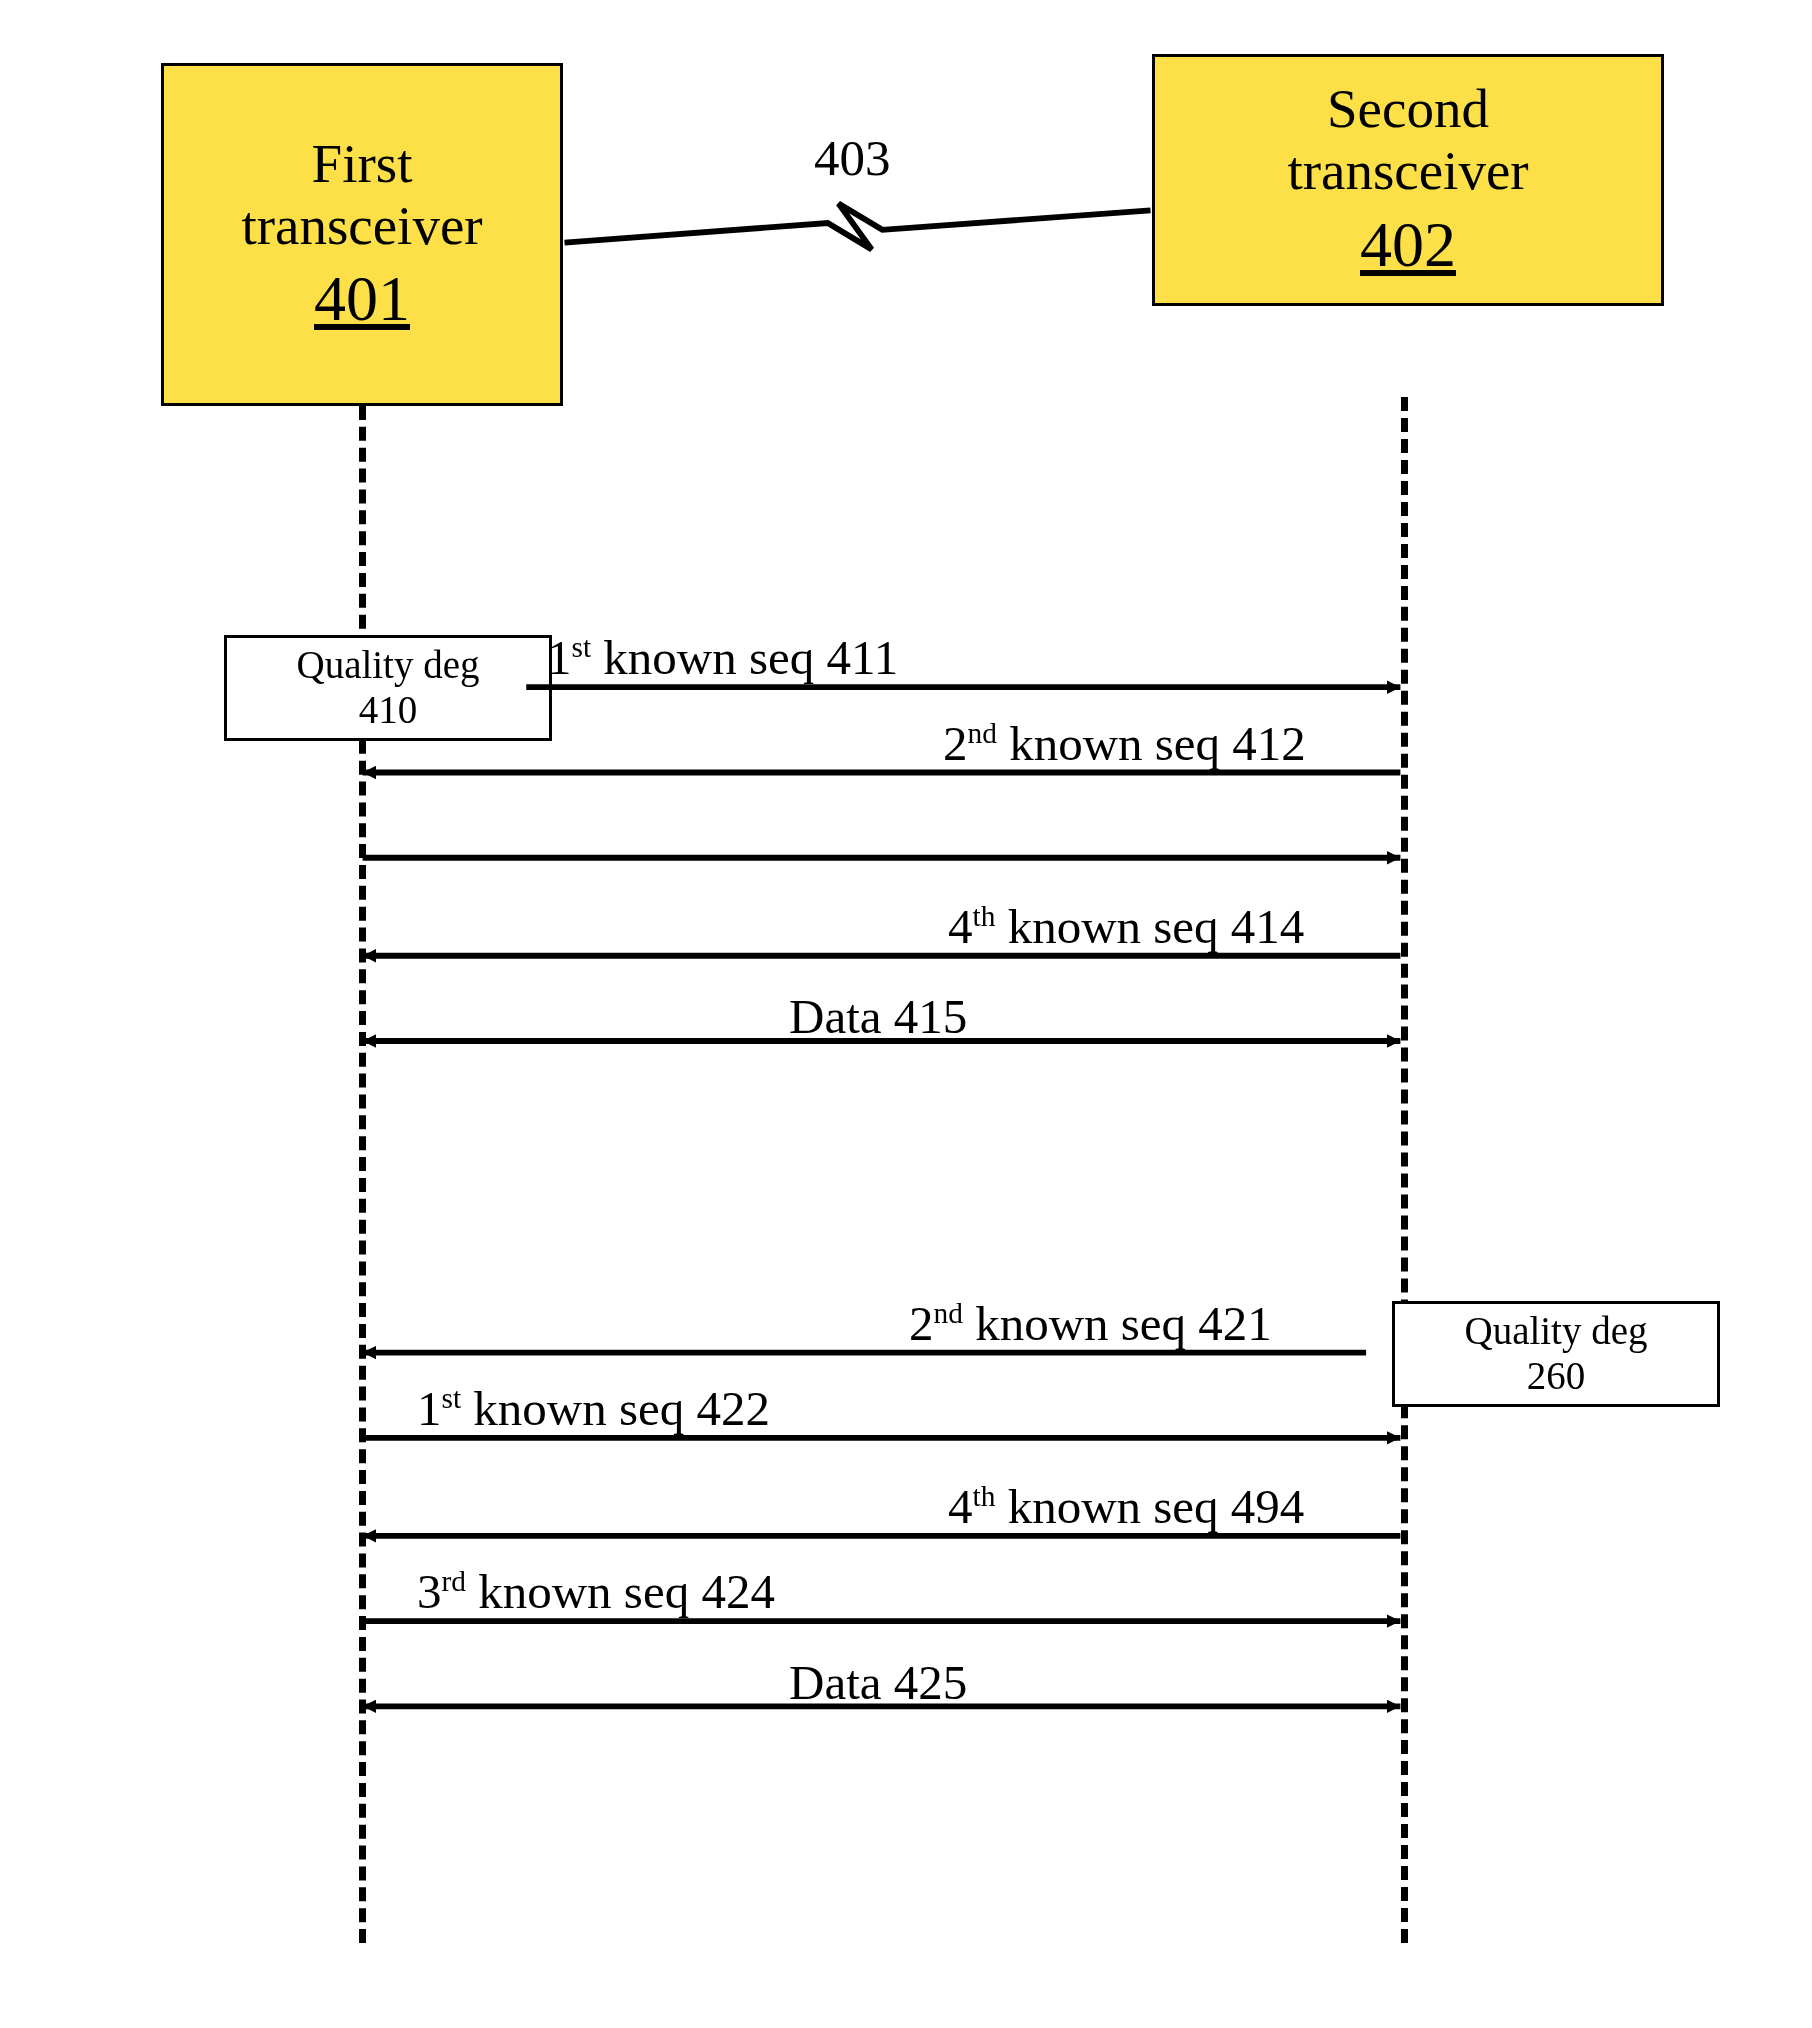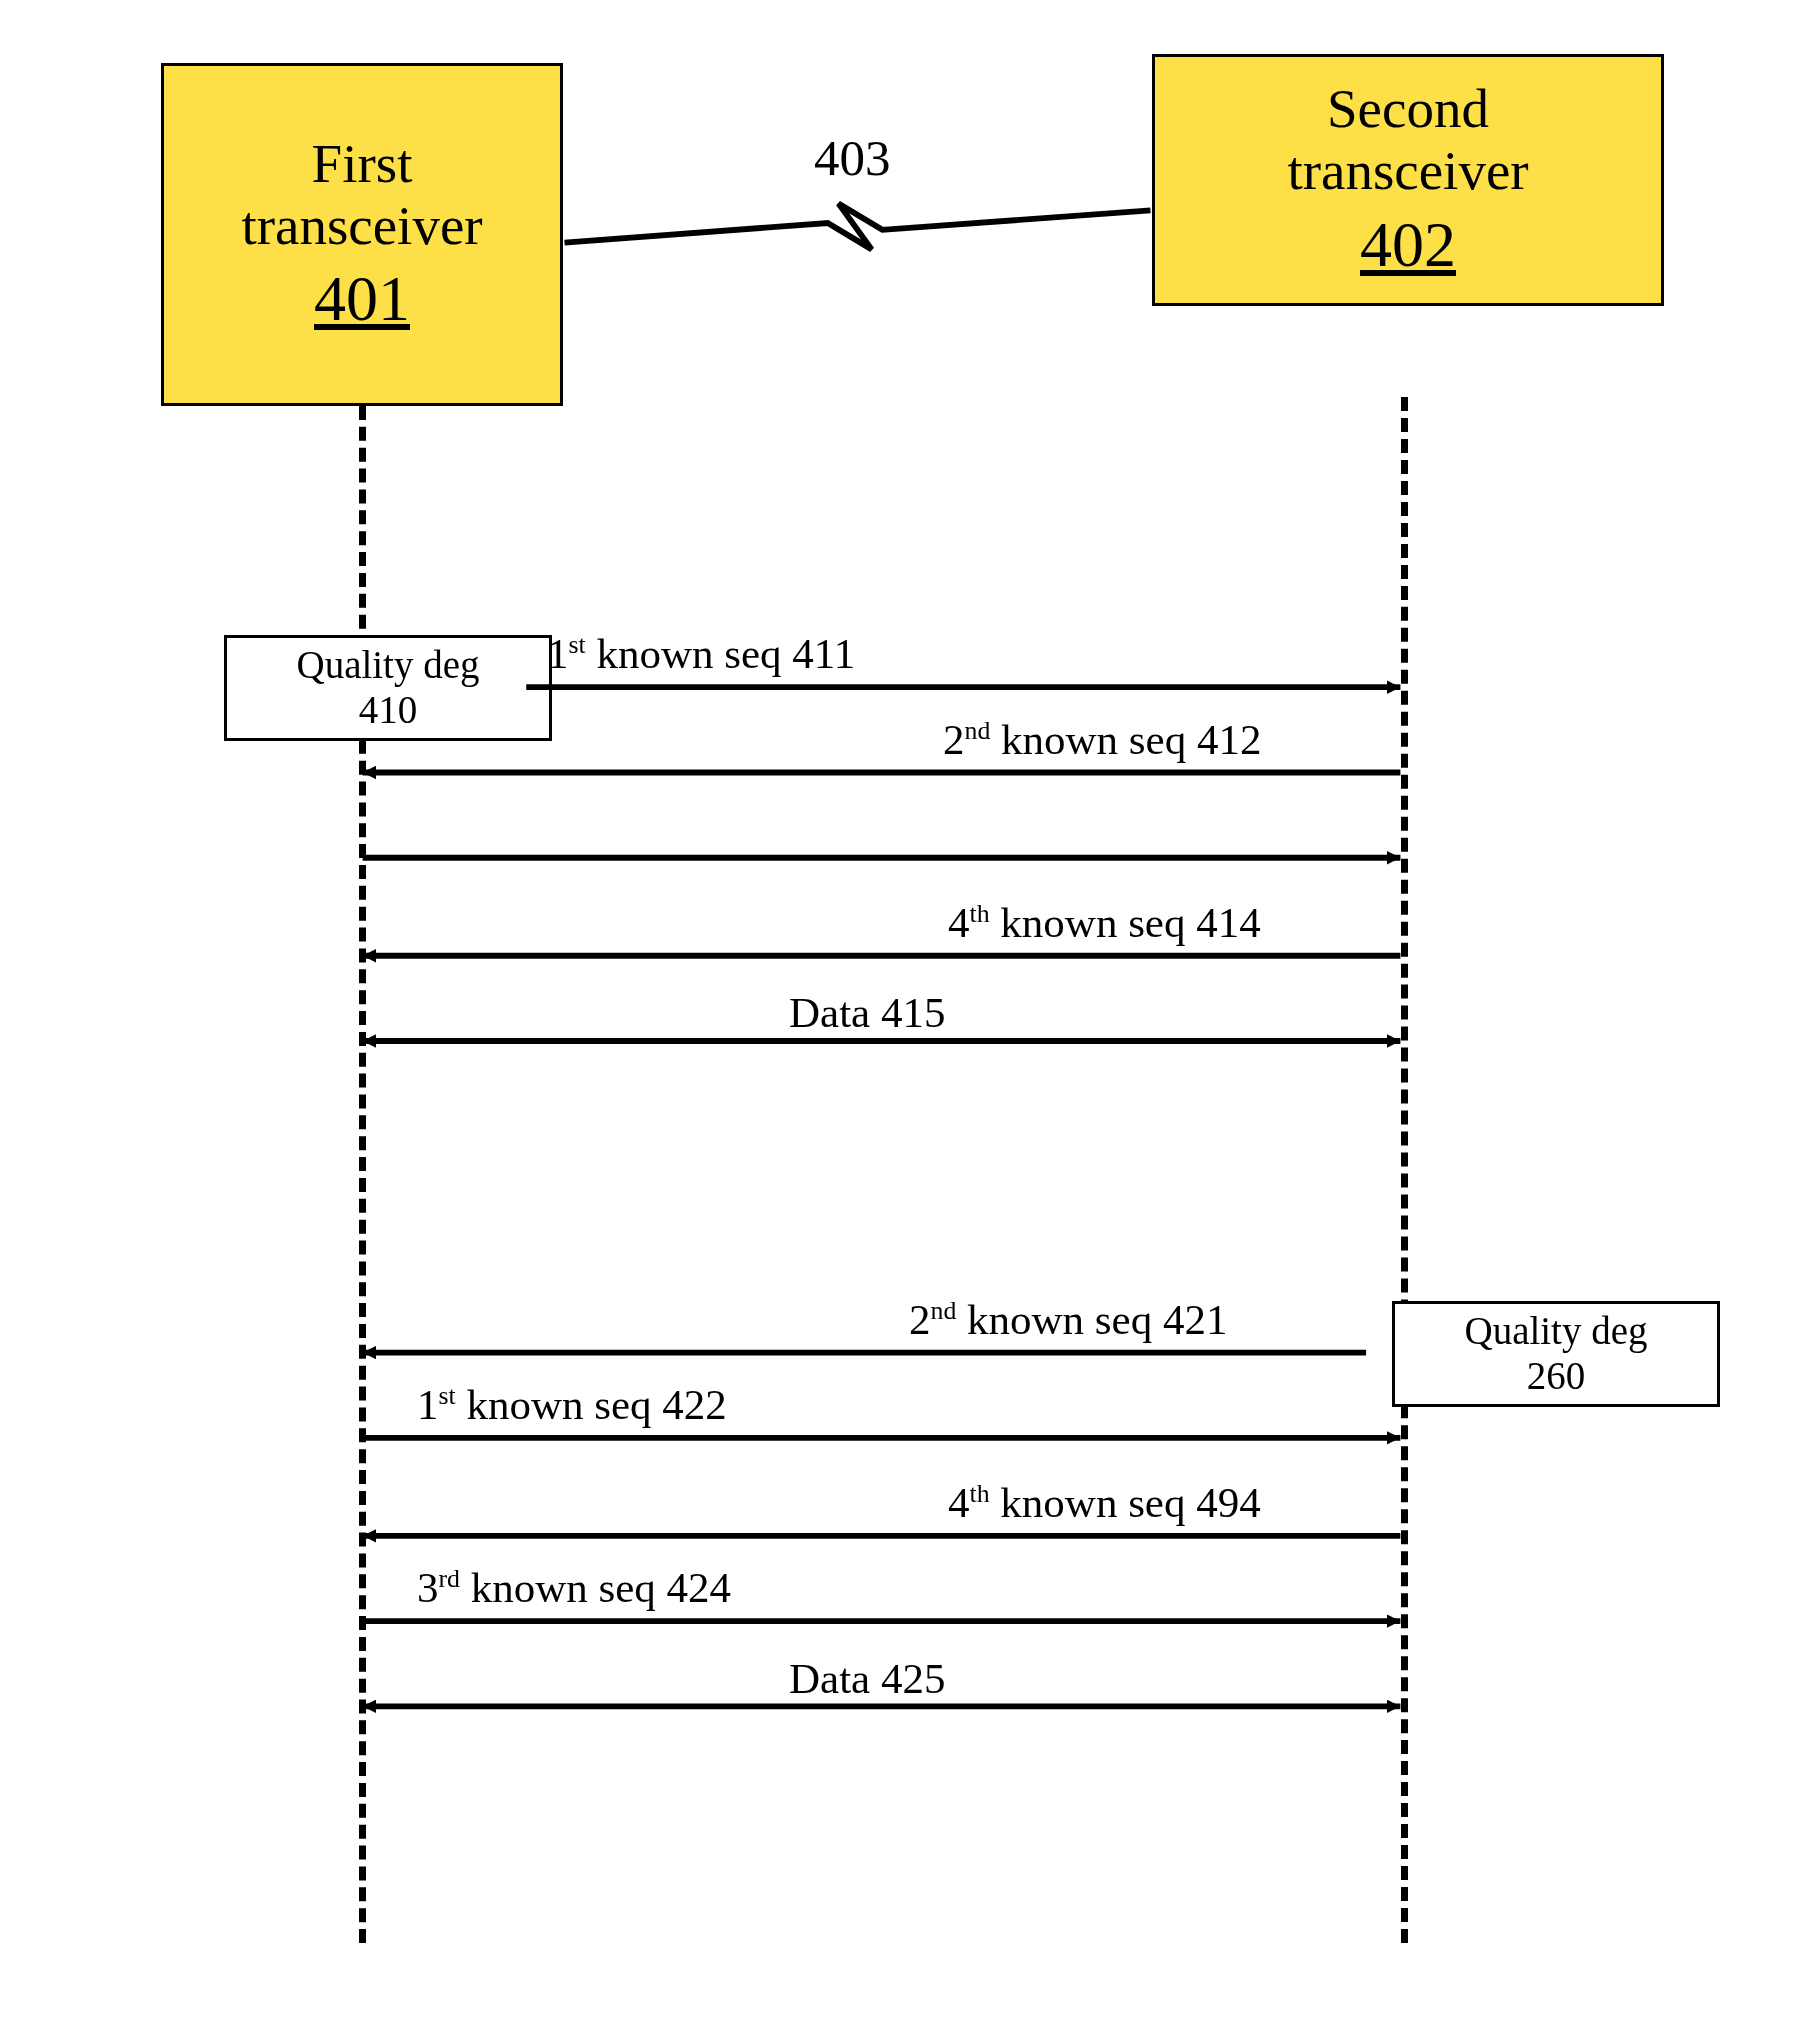--- a/index.html
+++ b/index.html
@@ -24,21 +24,21 @@
   .box .refnum { font-size: 64px; text-decoration: underline; margin-top: 5.9px; }
   .link-label { position: absolute; font-size: 51px; }
   .lifeline { position: absolute; width: 0; border-left: 7.8px dashed #000; }
   .event-box {
     position: absolute; background: #fff; border: 3.9px solid #000;
     box-sizing: border-box;
     display: flex; flex-direction: column; align-items: center;
     justify-content: center; text-align: center;
     font-size: 39px; line-height: 1.15; margin-left: 26px;
   }
-  .msg-label { position: absolute; font-size: 43px; white-space: nowrap; }
+  .msg-label { position: absolute; font-size: 49px; white-space: nowrap; }
   .msg-label sup { font-size: 0.6em; }
   svg { position: absolute; overflow: visible; }
 </style>
 </head>
 <body>
 
 <div class="canvas">
 
   <div class="box" style="left:161px; top:63px; width:402px; height:343px;">
     <div class="title">First<br>transceiver</div>

